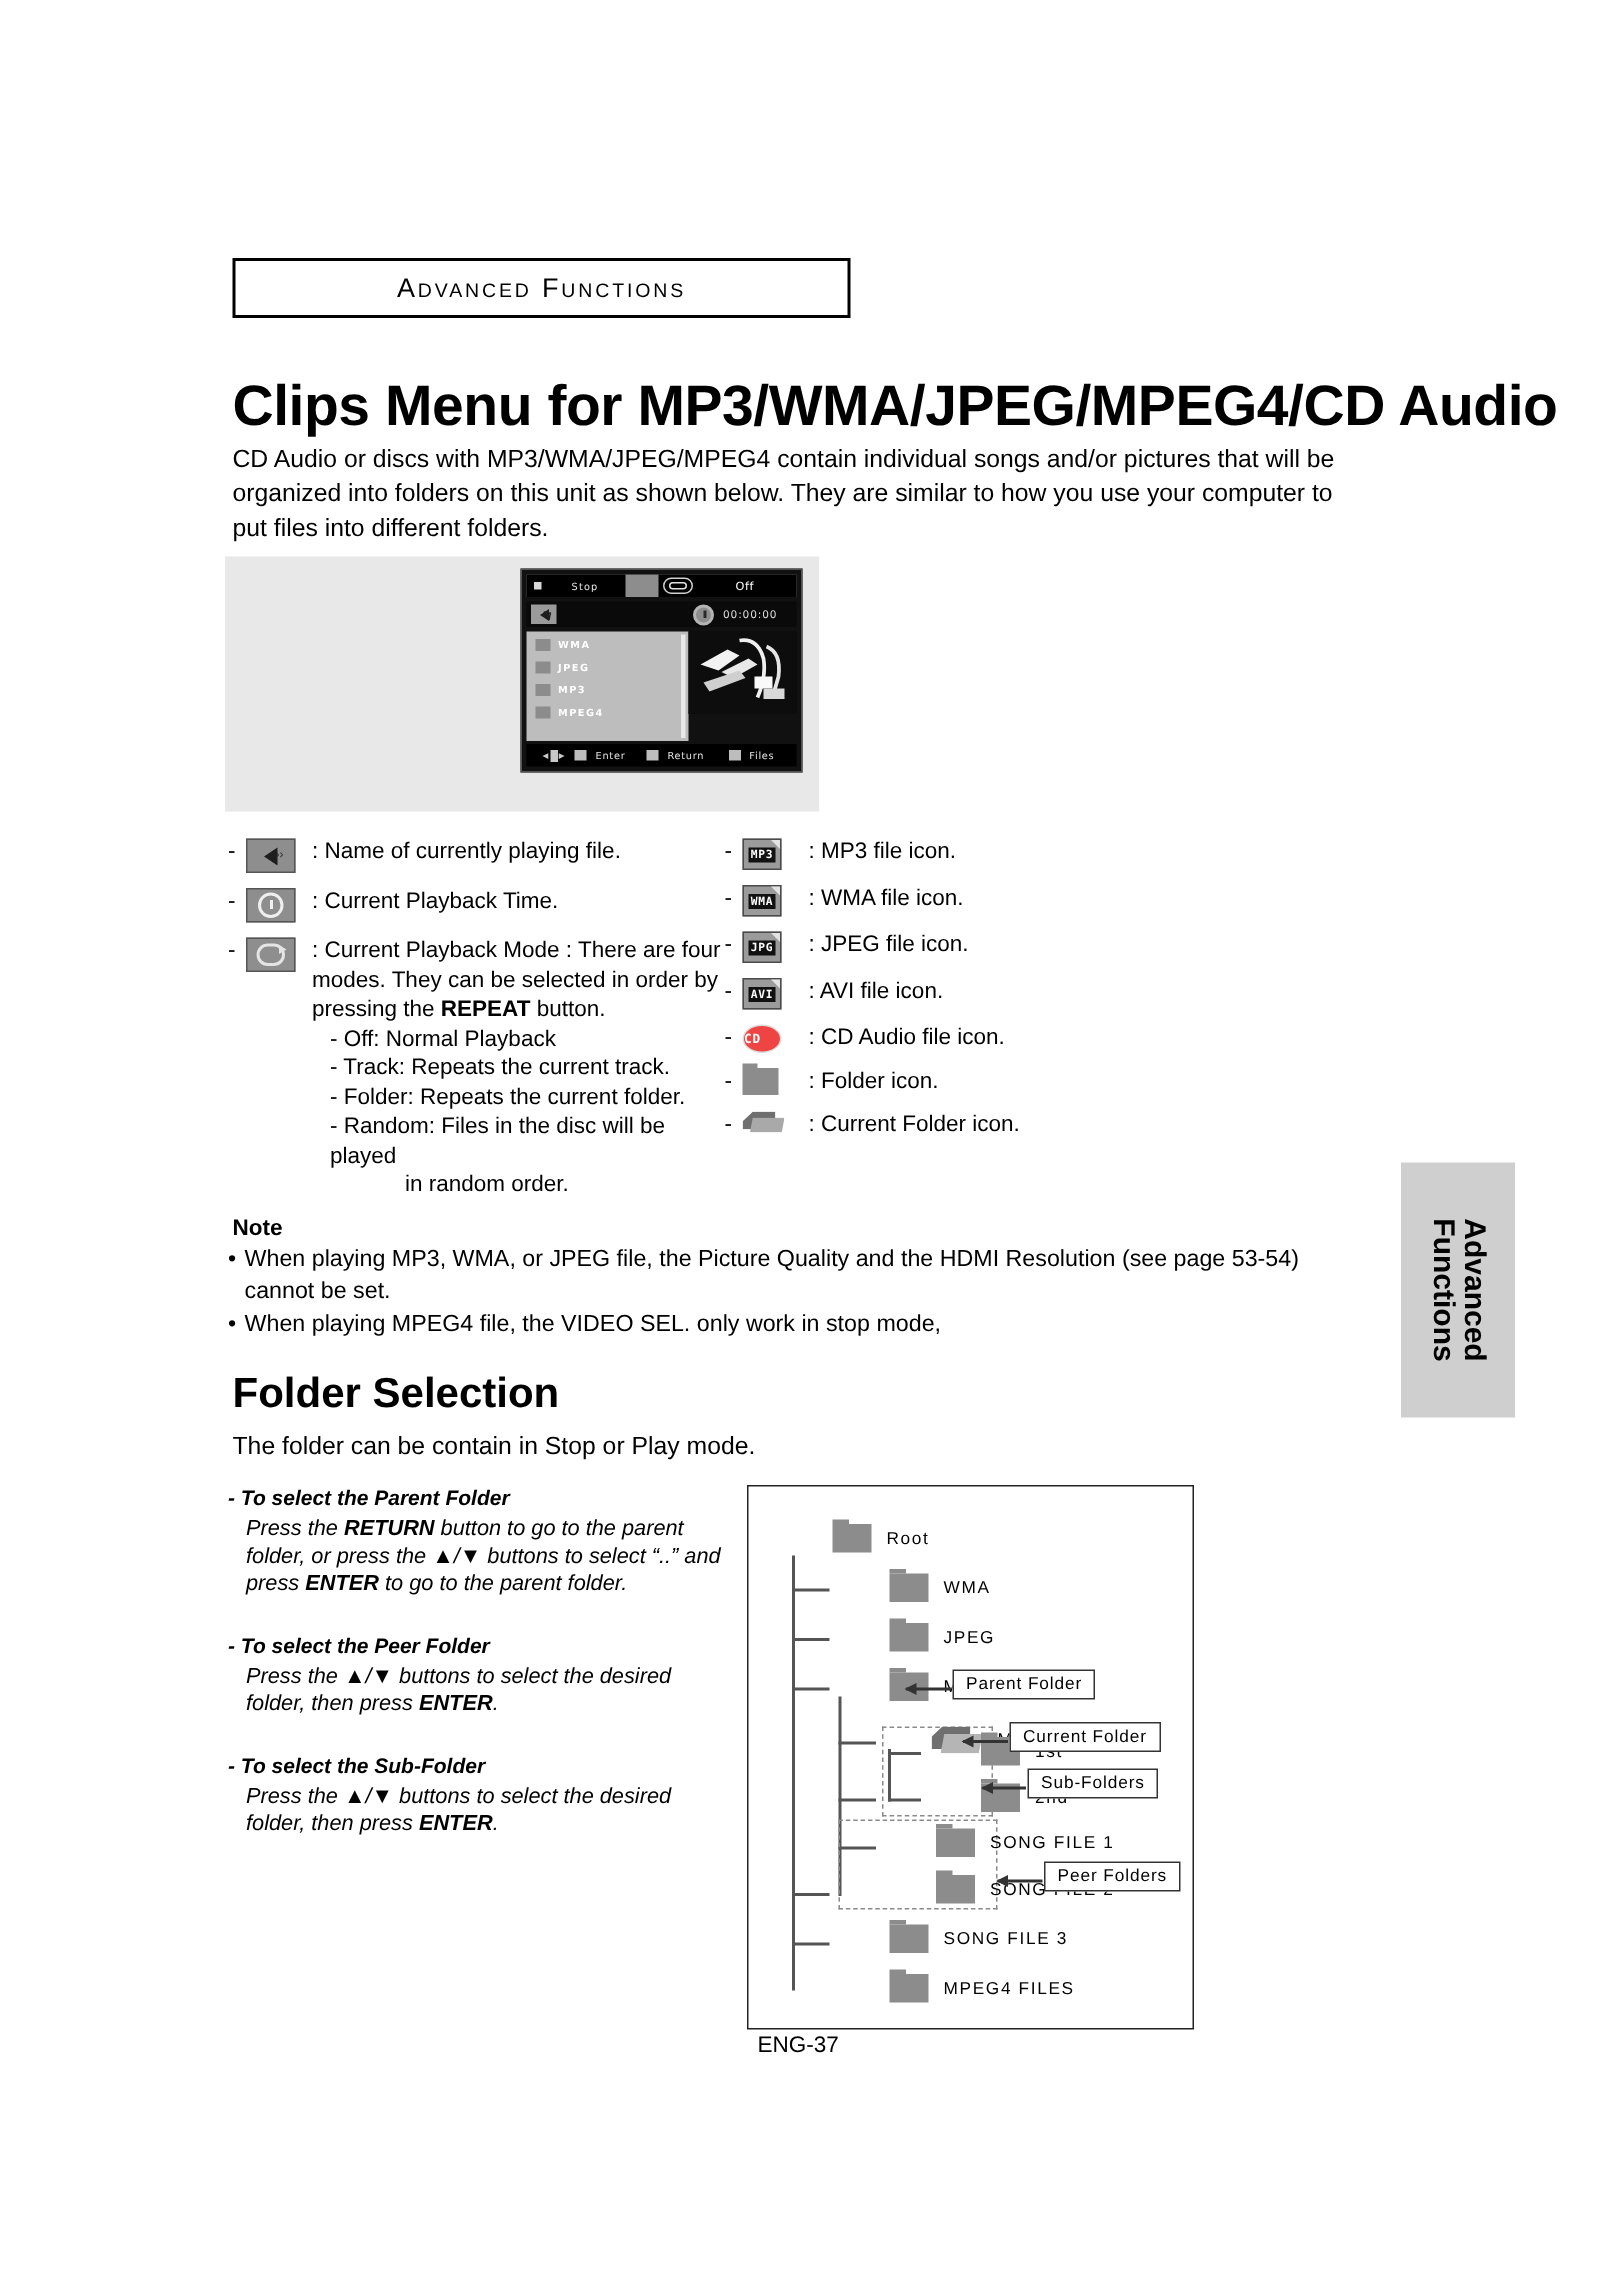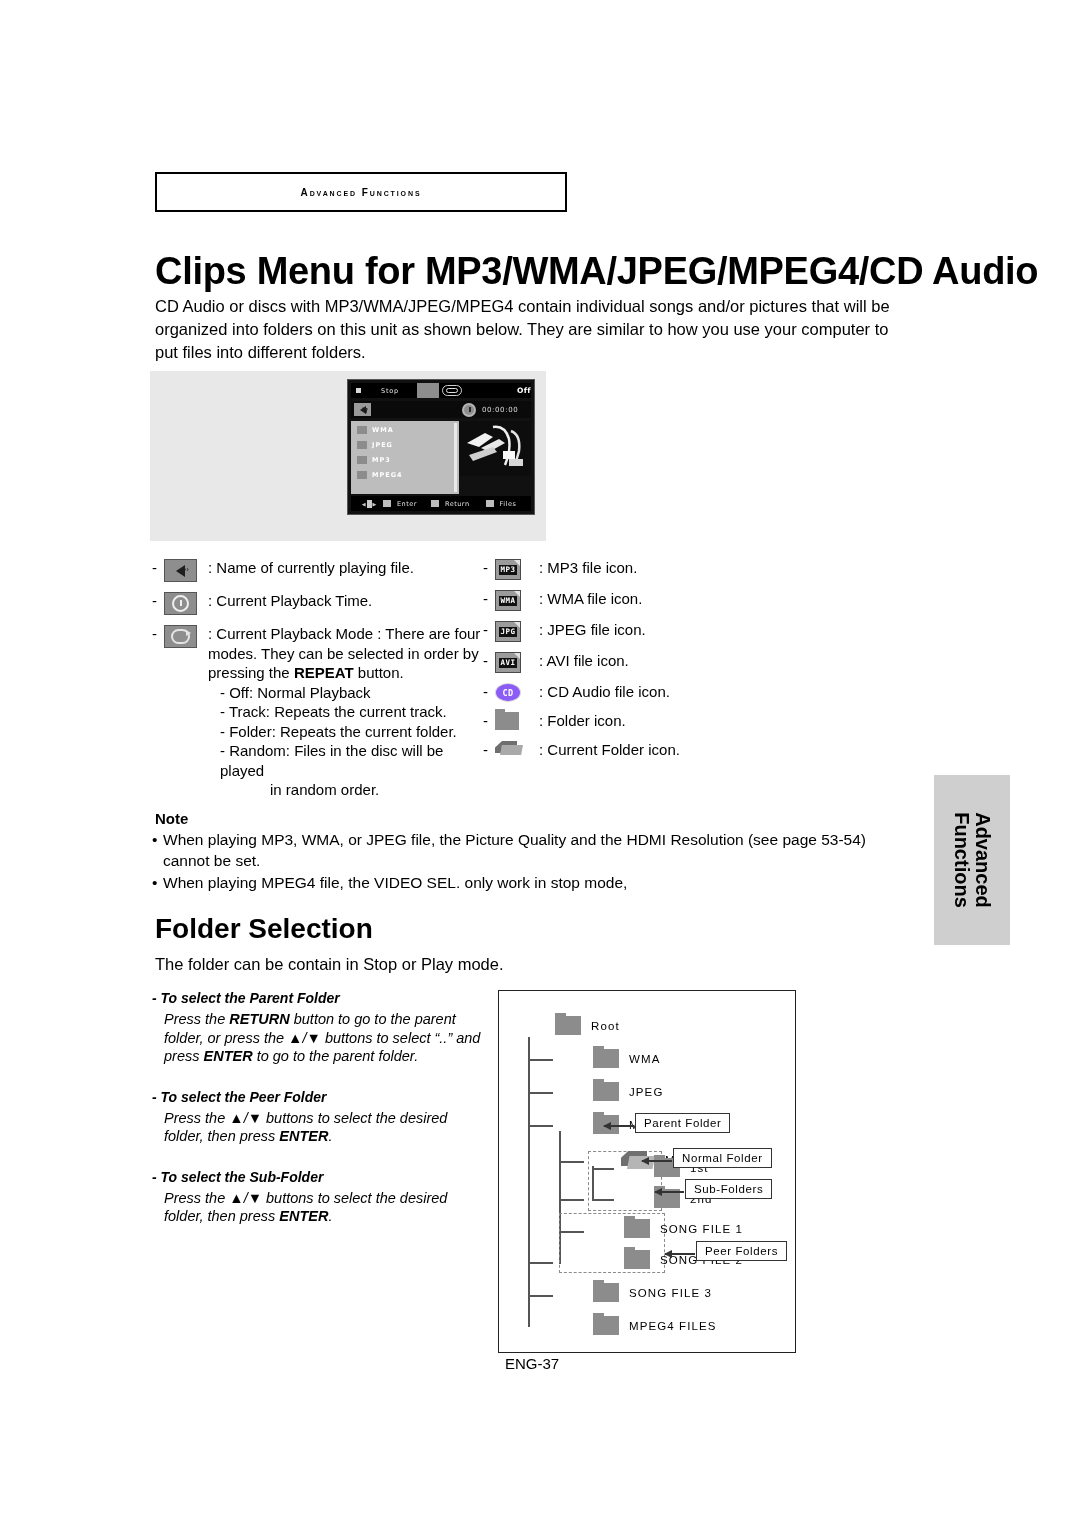--- a/index.html
+++ b/index.html
@@ -21,24 +21,24 @@
   
   .chapter-box {
     position: absolute;
     left: 155px; top: 172px;
     width: 412px; height: 40px;
     border: 2px solid #000;
     box-sizing: border-box;
     display: flex; align-items: center; justify-content: center;
   }
   .chapter-box .label {
-    font-size: 10px;
+    font-size: 18px;
     letter-spacing: 1.9px;
     font-variant: small-caps;
-    font-weight: 700;
+    font-weight: 400;
     white-space: nowrap;
   }
 
   
   .main-title {
     position: absolute;
     left: 155px; top: 250px;
     font-size: 38px;
     font-weight: bold;
     letter-spacing: -0.3px;
@@ -97,22 +97,22 @@
   .mode-icon {
     width: 20px; height: 11px; margin-left: 3px;
     border: 1px solid #cfcfcf; border-radius: 6px;
     box-sizing: border-box; position: relative;
   }
   .mode-icon::after{
     content:""; position:absolute; left:3px; top:2px; width:12px; height:5px;
     border:1px solid #e2e2e2; border-radius:4px; box-sizing:border-box;
   }
   .tv-mode .txt {
-    flex: 1; text-align: right; color: #fff;
-    font-size: 7.5px; font-weight: bold; letter-spacing: .4px;
+    flex: 1; text-align: center; color: #fff;
+    font-size: 7.5px; font-weight: normal; letter-spacing: .4px;
   }
 
   .tv-row2 { position: absolute; left: 3px; top: 21px; right: 3px; height: 17px; }
   .tv-name {
     position: absolute; left: 0; top: 0; width: 108px; height: 17px;
     background: #0a0a0a; display: flex; align-items: center;
   }
   .ic-box {
     width: 17px; height: 13px; margin-left: 3px; background: #9a9a9a;
     display: flex; align-items: center; justify-content: center;
@@ -216,22 +216,22 @@
   .ficon .tag {
     background: #111; color: #fff; font-size: 7.5px; font-weight: bold;
     letter-spacing: .5px; padding: 1px 1.5px; line-height: 8px;
     font-family: "DejaVu Sans Mono", monospace;
   }
   .ficon::before{
     content:""; position:absolute; right:0; top:0; border-top:6px solid #e2e2e2;
     border-left:6px solid transparent;
   }
   .cdicon {
-    width: 26px; height: 19px; border-radius: 50%; background: #8b5cf6;
-    display:flex; align-items:center; justify-content:center;
+    width: 26px; height: 19px; border-radius: 50%; background: #ef4444;
+    display:flex; align-items:center; justify-content:flex-start;
     border: 1.5px solid #dcdcdc; box-sizing:border-box;
   }
   .cdicon .tag {
     color:#fff; font-size:8.5px; font-weight:bold; letter-spacing:.5px;
     font-family:"DejaVu Sans Mono", monospace;
   }
   .folder-plain { width: 24px; height: 18px; background: #8c8c8c; position: relative; }
   .folder-plain::before{
     content:""; position:absolute; left:0; top:-3px; width:10px; height:3px; background:#8c8c8c;
   }
@@ -610,21 +610,21 @@
         <span class="tlabel">SONG FILE 3</span>
       </div>
       <div class="tnode" style="left:54px; top:325px;">
         <span class="tfold"></span>
         <span class="tlabel">MPEG4 FILES</span>
       </div>
 
       <div class="callout" style="left:136px; top:122px;">Parent Folder</div>
       <div class="arrow" style="left:105px; top:134px; width:30px;"></div>
 
-      <div class="callout" style="left:174px; top:157px;">Normal Folder</div>
+      <div class="callout" style="left:174px; top:157px;">Current Folder</div>
       <div class="arrow" style="left:143px; top:169px; width:30px;"></div>
 
       <div class="callout" style="left:186px; top:188px;">Sub-Folders</div>
       <div class="arrow" style="left:156px; top:200px; width:29px;"></div>
 
       <div class="callout" style="left:197px; top:250px;">Peer Folders</div>
       <div class="arrow" style="left:166px; top:262px; width:30px;"></div>
 
     </div>
   </div>

